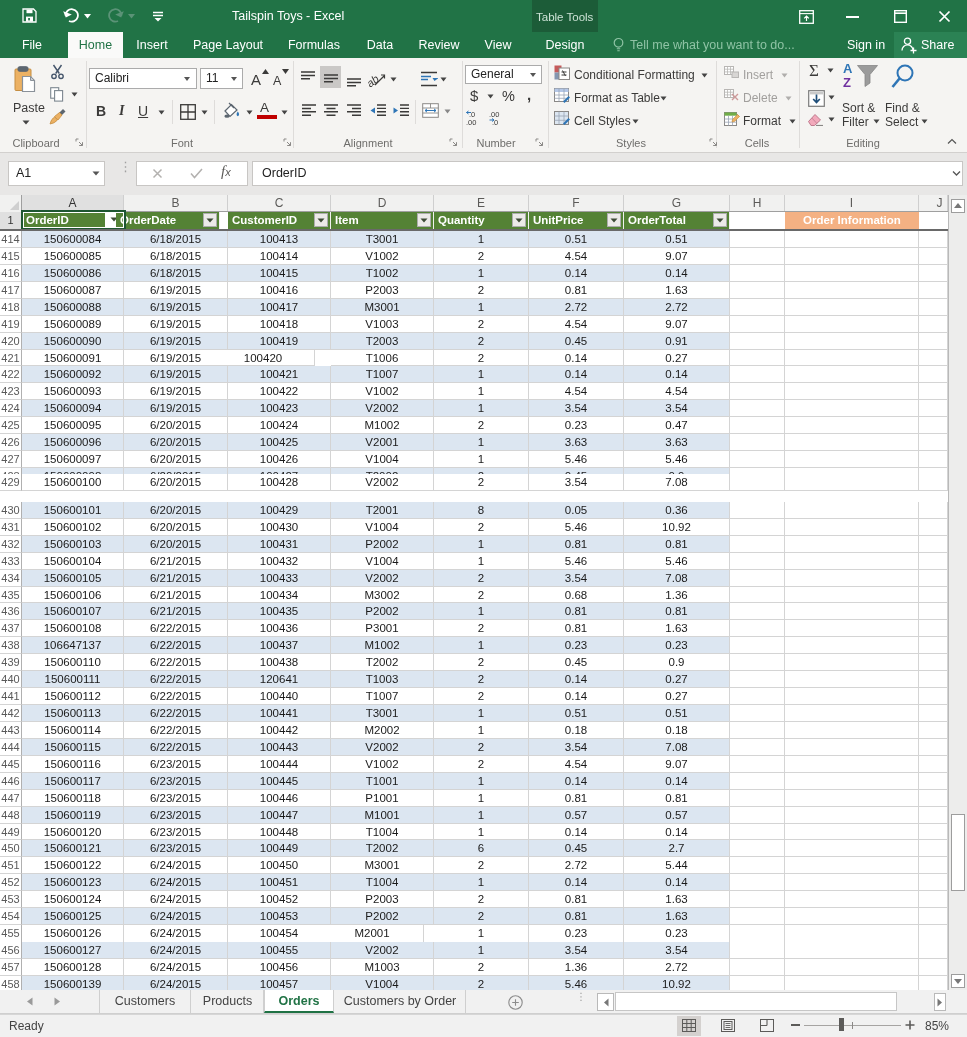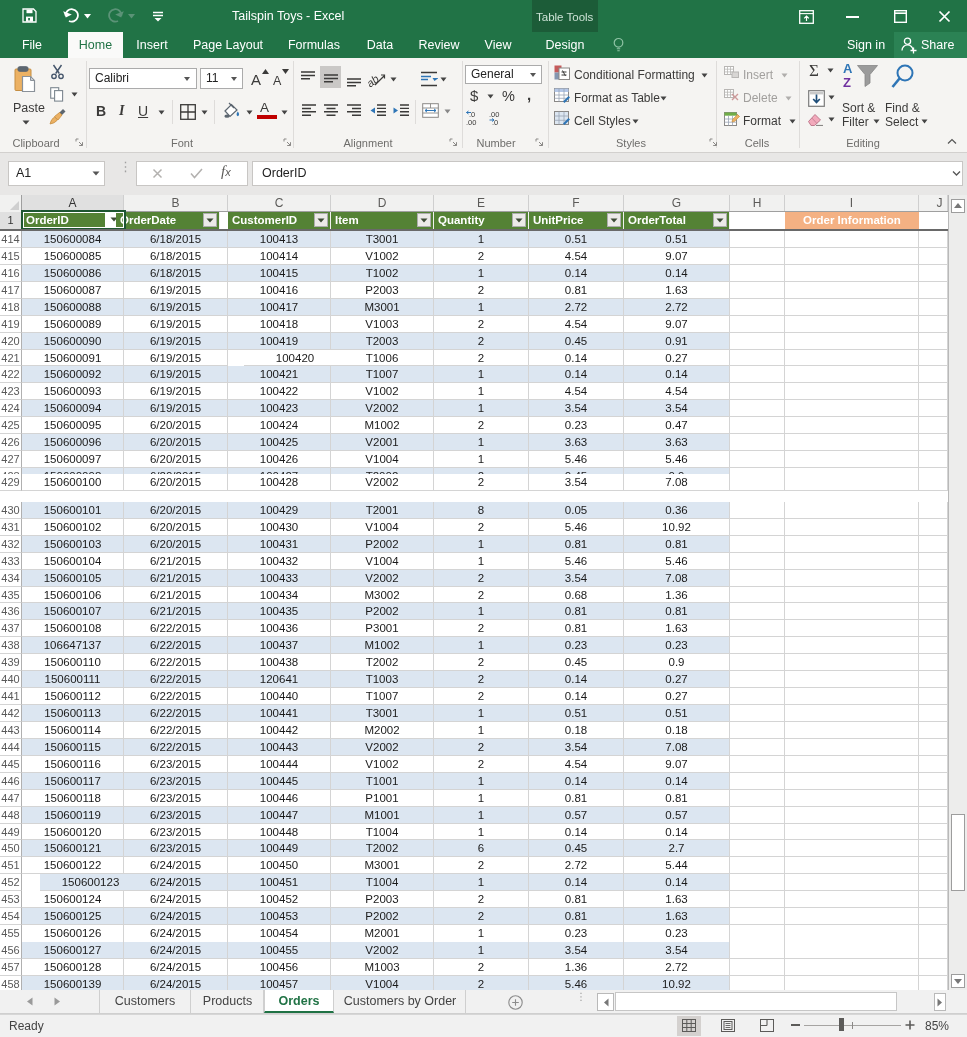--- a/index.html
+++ b/index.html
@@ -96,20 +96,21 @@
 <div class="rtab" style="left:188px;width:80px;">Page Layout</div>
 <div class="rtab" style="left:283px;width:62px;">Formulas</div>
 <div class="rtab" style="left:360px;width:40px;">Data</div>
 <div class="rtab" style="left:415px;width:48px;">Review</div>
 <div class="rtab" style="left:478px;width:40px;">View</div>
 <div class="rtab" style="left:532px;width:66px;">Design</div>
 <svg class="ic" style="left:612px;top:37px" width="13" height="17" viewBox="0 0 13 17">
       <circle cx="6.5" cy="5.8" r="4.3" fill="none" stroke="#8fc3a5" stroke-width="1.2"></circle>
       <path d="M4.8 11.7 h3.4 M5.3 13.7 h2.4" stroke="#8fc3a5" stroke-width="1.1"></path>
     </svg>
+<div class="rtab" style="left:630px;width:200px;text-align:left;color:#8fc3a5;">Tell me what you want to do...</div>
 <div class="rtab" style="left:843px;width:46px;">Sign in</div>
 <div style="position:absolute;left:894px;top:32px;width:73px;height:26px;background:#2b8254;"></div>
 <svg class="ic" style="left:900px;top:36px" width="18" height="19" viewBox="0 0 18 19">
       <circle cx="7.5" cy="5.2" r="3.1" fill="none" stroke="#fff" stroke-width="1.3"></circle>
       <path d="M2 14.5 a5.5 5.6 0 0 1 11 0" fill="none" stroke="#fff" stroke-width="1.3"></path>
       <path d="M13.5 11.5 v6 M10.5 14.5 h6" stroke="#fff" stroke-width="1.3"></path>
     </svg>
 <div class="rtab" style="left:921px;width:40px;text-align:left;">Share</div>
 <div id="ribbon"></div>
 <div class="gsep" style="left:86px;"></div>
@@ -496,21 +497,21 @@
         <div class="c band" style="left:529px;width:95px">0.45</div>
         <div class="c band" style="left:624px;width:106px">0.91</div>
         <div class="c" style="left:730px;width:55px"></div>
         <div class="c" style="left:785px;width:134px"></div>
         <div class="c" style="left:919px;width:29px"></div>
       </div>
 <div class="row" style="top:137.51px;height:16.93px">
         <div class="rn" style="left:0;width:22px">421</div>
         <div class="c" style="left:22px;width:102px">150600091</div>
         <div class="c" style="left:124px;width:104px">6/19/2015</div>
-        <div class="c" style="left:244px;width:103px">100420</div>
+        <div class="c" style="left:212px;width:103px">100420</div>
         <div class="c" style="left:331px;width:103px">T1006</div>
         <div class="c" style="left:434px;width:95px">2</div>
         <div class="c" style="left:529px;width:95px">0.14</div>
         <div class="c" style="left:624px;width:106px">0.27</div>
         <div class="c" style="left:730px;width:55px"></div>
         <div class="c" style="left:785px;width:134px"></div>
         <div class="c" style="left:919px;width:29px"></div>
       </div>
 <div class="row" style="top:154.44px;height:16.93px">
         <div class="rn" style="left:0;width:22px">422</div>
@@ -897,21 +898,21 @@
         <div class="c" style="left:331px;width:103px">M3001</div>
         <div class="c" style="left:434px;width:95px">2</div>
         <div class="c" style="left:529px;width:95px">2.72</div>
         <div class="c" style="left:624px;width:106px">5.44</div>
         <div class="c" style="left:730px;width:55px"></div>
         <div class="c" style="left:785px;width:134px"></div>
         <div class="c" style="left:919px;width:29px"></div>
       </div>
 <div class="row" style="top:662.34px;height:16.93px">
         <div class="rn" style="left:0;width:22px">452</div>
-        <div class="c band" style="left:40px;width:102px">150600123</div>
+        <div class="c band" style="left:22px;width:102px">150600123</div>
         <div class="c band" style="left:124px;width:104px">6/24/2015</div>
         <div class="c band" style="left:228px;width:103px">100451</div>
         <div class="c band" style="left:331px;width:103px">T1004</div>
         <div class="c band" style="left:434px;width:95px">1</div>
         <div class="c band" style="left:529px;width:95px">0.14</div>
         <div class="c band" style="left:624px;width:106px">0.14</div>
         <div class="c" style="left:730px;width:55px"></div>
         <div class="c" style="left:785px;width:134px"></div>
         <div class="c" style="left:919px;width:29px"></div>
       </div>
@@ -939,21 +940,21 @@
         <div class="c band" style="left:624px;width:106px">1.63</div>
         <div class="c" style="left:730px;width:55px"></div>
         <div class="c" style="left:785px;width:134px"></div>
         <div class="c" style="left:919px;width:29px"></div>
       </div>
 <div class="row" style="top:713.13px;height:24px">
         <div class="rn" style="left:0;width:22px">455</div>
         <div class="c" style="left:22px;width:102px">150600126</div>
         <div class="c" style="left:124px;width:104px">6/24/2015</div>
         <div class="c" style="left:228px;width:103px">100454</div>
-        <div class="c" style="left:331px;width:103px">M2001</div>
+        <div class="c" style="left:321px;width:103px">M2001</div>
         <div class="c" style="left:434px;width:95px">1</div>
         <div class="c" style="left:529px;width:95px">0.23</div>
         <div class="c" style="left:624px;width:106px">0.23</div>
         <div class="c" style="left:730px;width:55px"></div>
         <div class="c" style="left:785px;width:134px"></div>
         <div class="c" style="left:919px;width:29px"></div>
       </div>
 <div class="row" style="top:730.06px;height:16.93px">
         <div class="rn" style="left:0;width:22px">456</div>
         <div class="c band" style="left:22px;width:102px">150600127</div>

